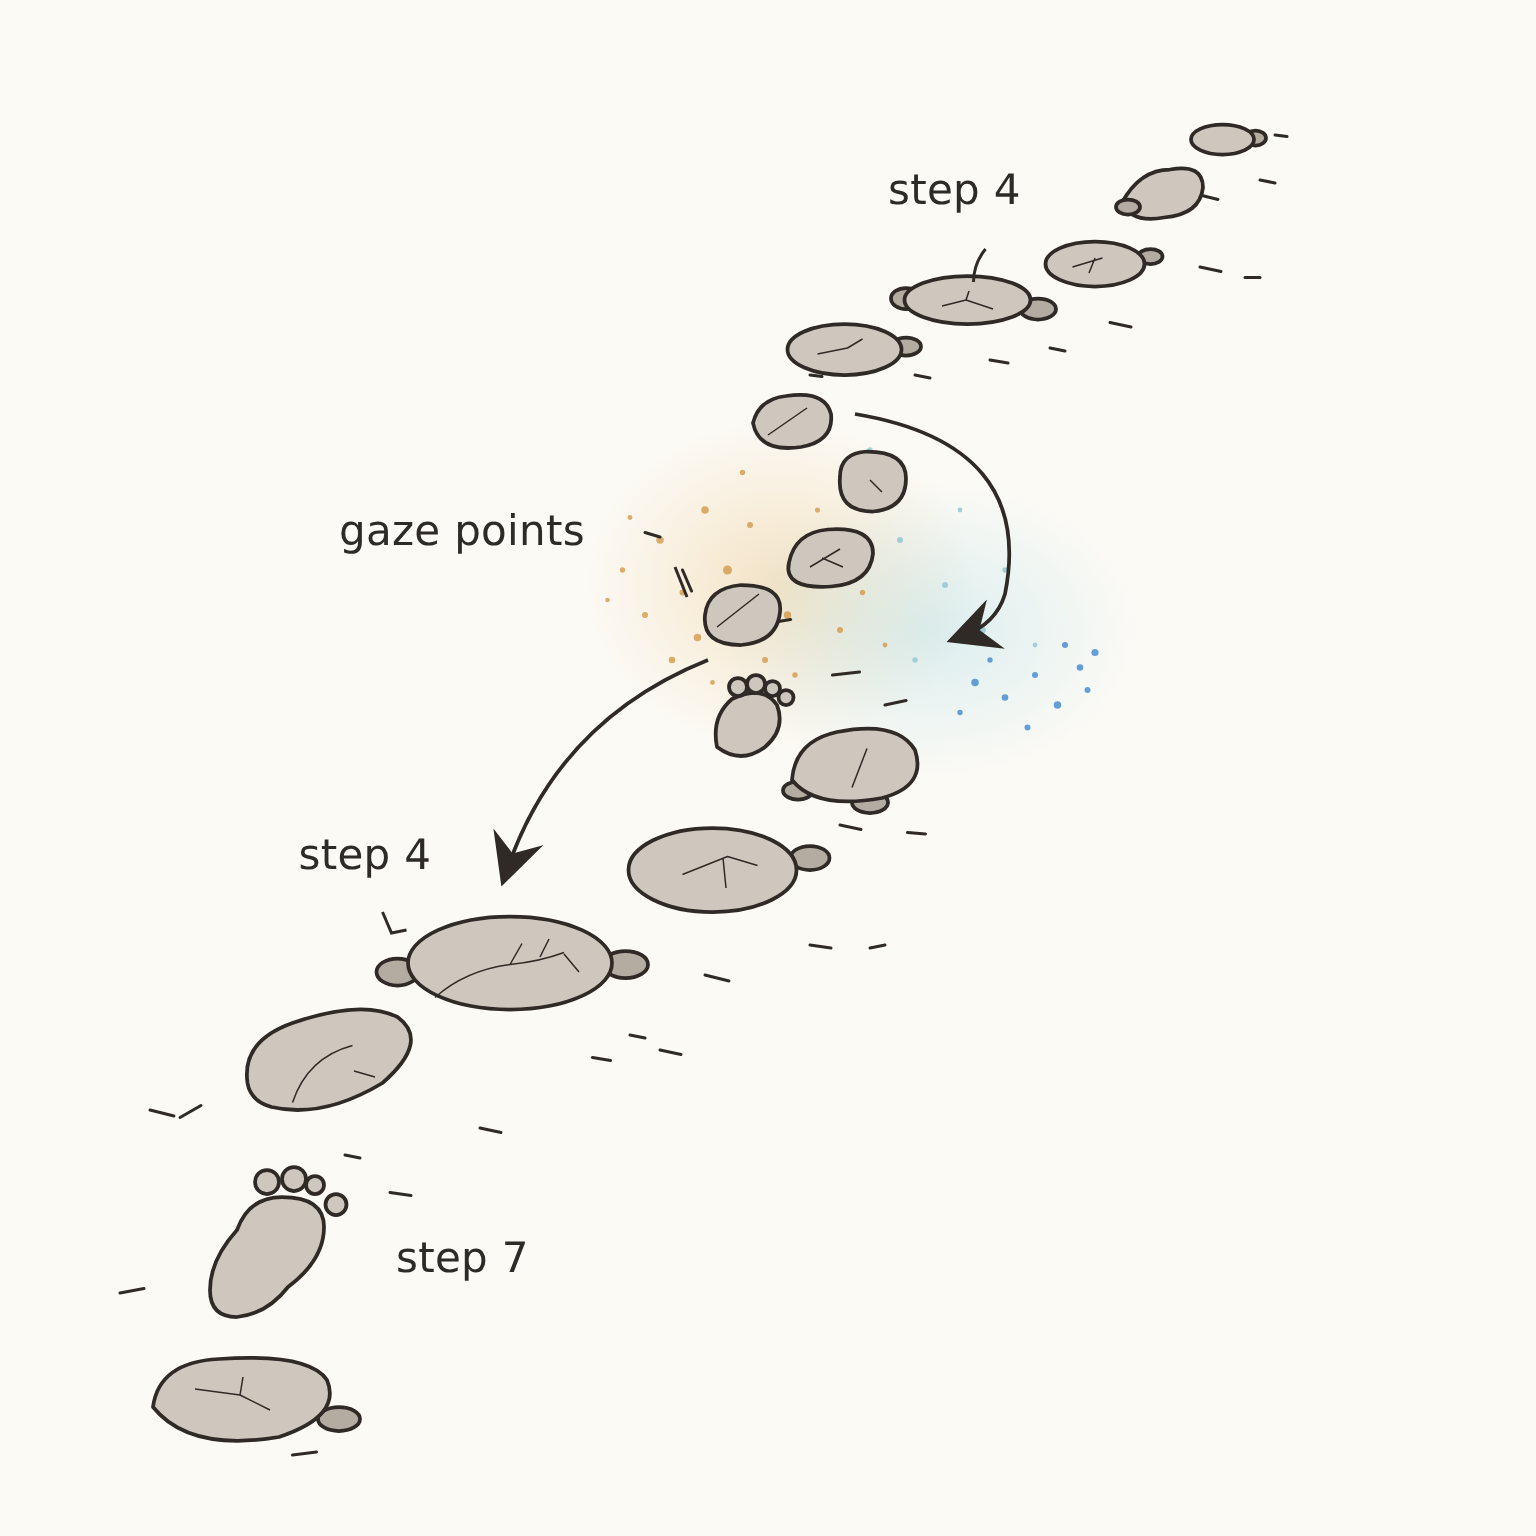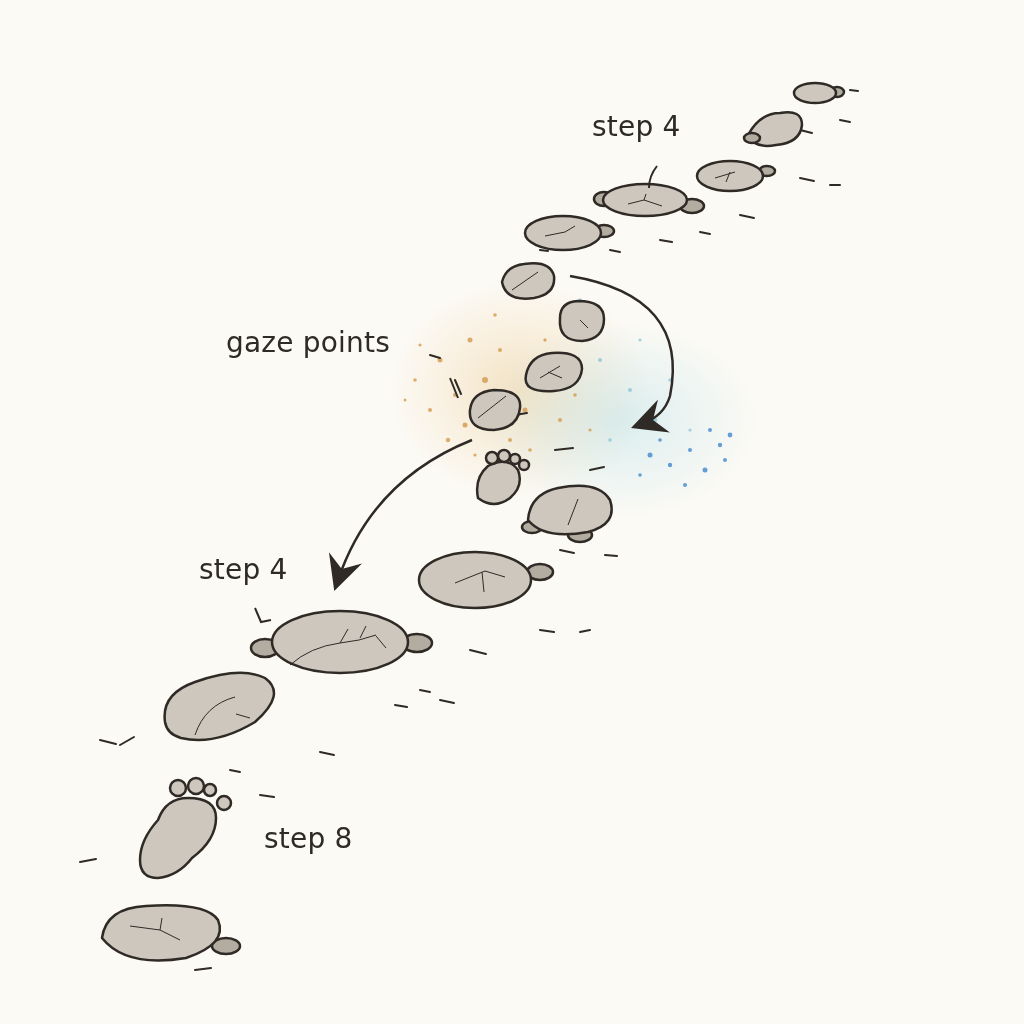--- a/index.html
+++ b/index.html
@@ -209,15 +209,15 @@
     <path d="M450,378 l8,20"></path>
   </g>
 
   <g stroke="#2f2a26" stroke-width="2.5" fill="none">
     <path d="M570,276 q120,20 100,120 q-6,20 -28,28" marker-end="url(#arrowhead)"></path>
     <path d="M472,440 q-100,40 -134,140" marker-end="url(#arrowhead)"></path>
   </g>
 </svg>
 
 <div class="label" style="left:592px; top:110px;">step 4</div>
-<div class="label" style="left:226px; top:326px;">gaze points</div>
+<div class="label" style="left:226px; top:337px;">gaze points</div>
 <div class="label" style="left:199px; top:553px;">step 4</div>
-<div class="label" style="left:264px; top:822px;">step 8</div>
+<div class="label" style="left:264px; top:822px;">step 7</div>
 
 </body></html>

